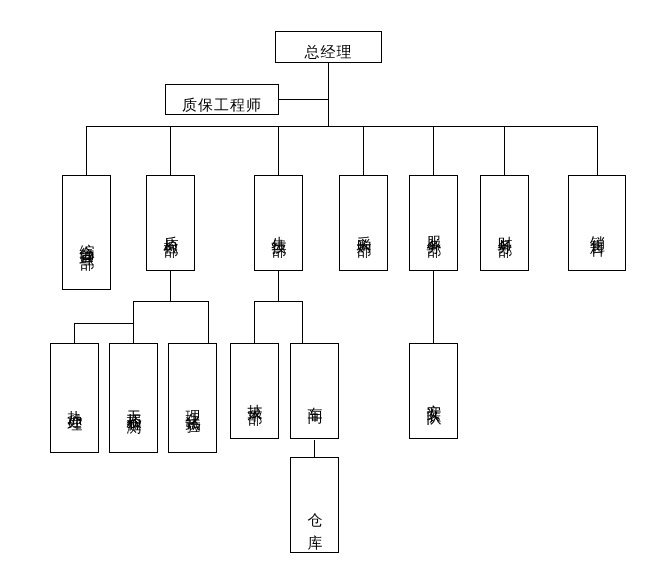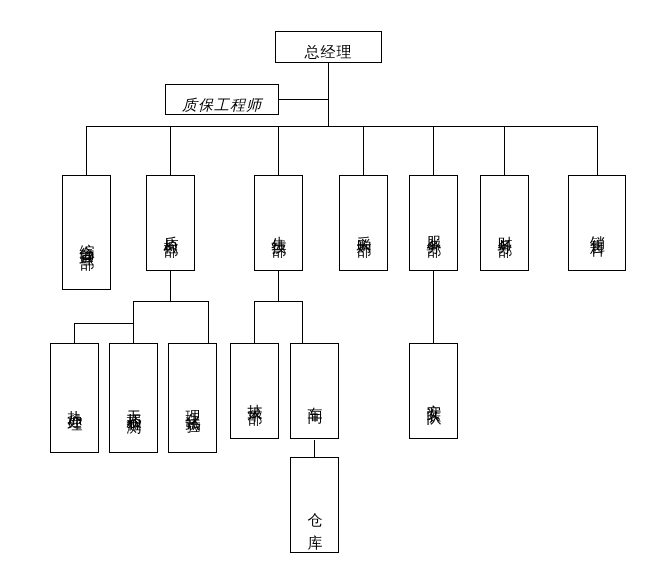--- a/index.html
+++ b/index.html
@@ -90,21 +90,21 @@
   <div class="edge v" style="left:302px; top:301px; height:42px;"></div>
 
   <div class="edge v" style="left:433px; top:270px; height:73px;"></div>
 
   <div class="edge v" style="left:314px; top:440px; height:17px;"></div>
 
   <div class="node horizontal" style="left:275px; top:31px; width:107px; height:32px;">
     <span class="node-label">总经理</span>
   </div>
 
-  <div class="node horizontal" style="left:165px; top:84px; width:114px; height:31px;font-style:italic;">
+  <div class="node horizontal" style="left:165px; top:84px; width:114px; height:31px;">
     <span class="node-label">质保工程师</span>
   </div>
 
   <div class="node vertical" style="left:62px; top:175px; width:49px; height:115px;">
     <span class="node-label">综合管理部</span>
   </div>
 
   <div class="node vertical" style="left:146px; top:175px; width:49px; height:96px;">
     <span class="node-label">质检部</span>
   </div>

